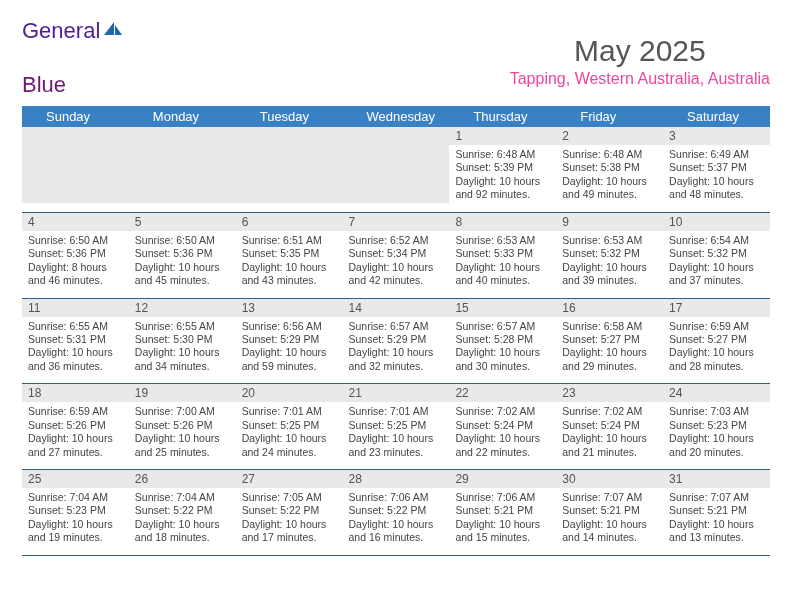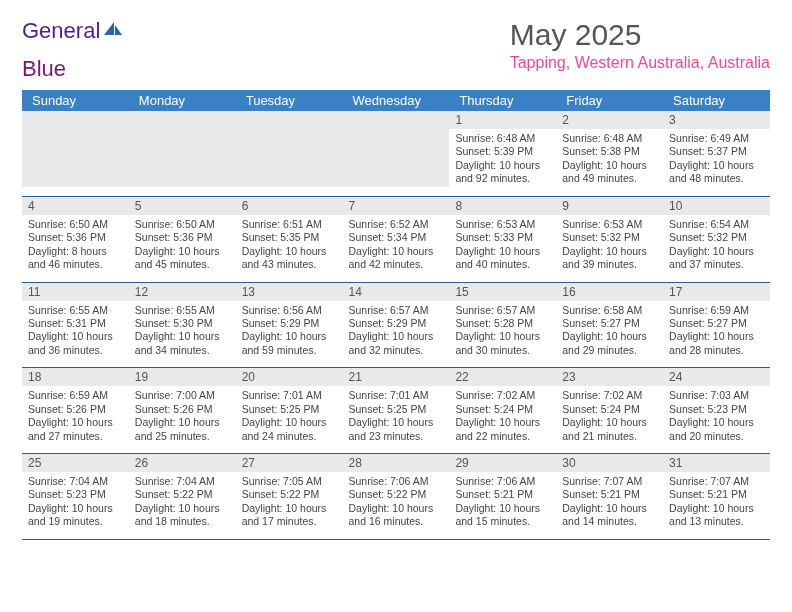--- a/index.html
+++ b/index.html
@@ -14,36 +14,36 @@
   .header {
     display: flex;
     justify-content: space-between;
     align-items: flex-start;
     margin-bottom: 2px;
   }
   .logo { display: flex; align-items: center; font-size: 22px; color: #555; }
   .logo .gen { color: #4c1d95; font-weight: 400; }
   .logo .blue { color: #701a75; font-weight: 400; }
   .logo svg { margin-left: 2px; margin-right: 2px; }
-  .title-block { text-align: left; }
+  .title-block { text-align: center; margin-top: 16px; }
   .month-title { font-size: 30px; color: #555; font-weight: 400; }
   .location { font-size: 16px; color: #ec4899; margin-top: 2px; }
   table.cal {
     width: 100%;
     border-collapse: collapse;
     table-layout: fixed;
     margin-top: 8px;
   }
   .cal thead th {
     background: #3a80c4;
     color: #fff;
     font-weight: 400;
     font-size: 13px;
     text-align: left;
-    padding: 3px 10px;
+    padding: 3px 24px;
   }
   .cal td {
     vertical-align: top;
     padding: 0;
     border-bottom: 1px solid #2f5e8a;
   }
   .daynum {
     background: #e9e9e9;
     color: #555;
     font-size: 12px;

